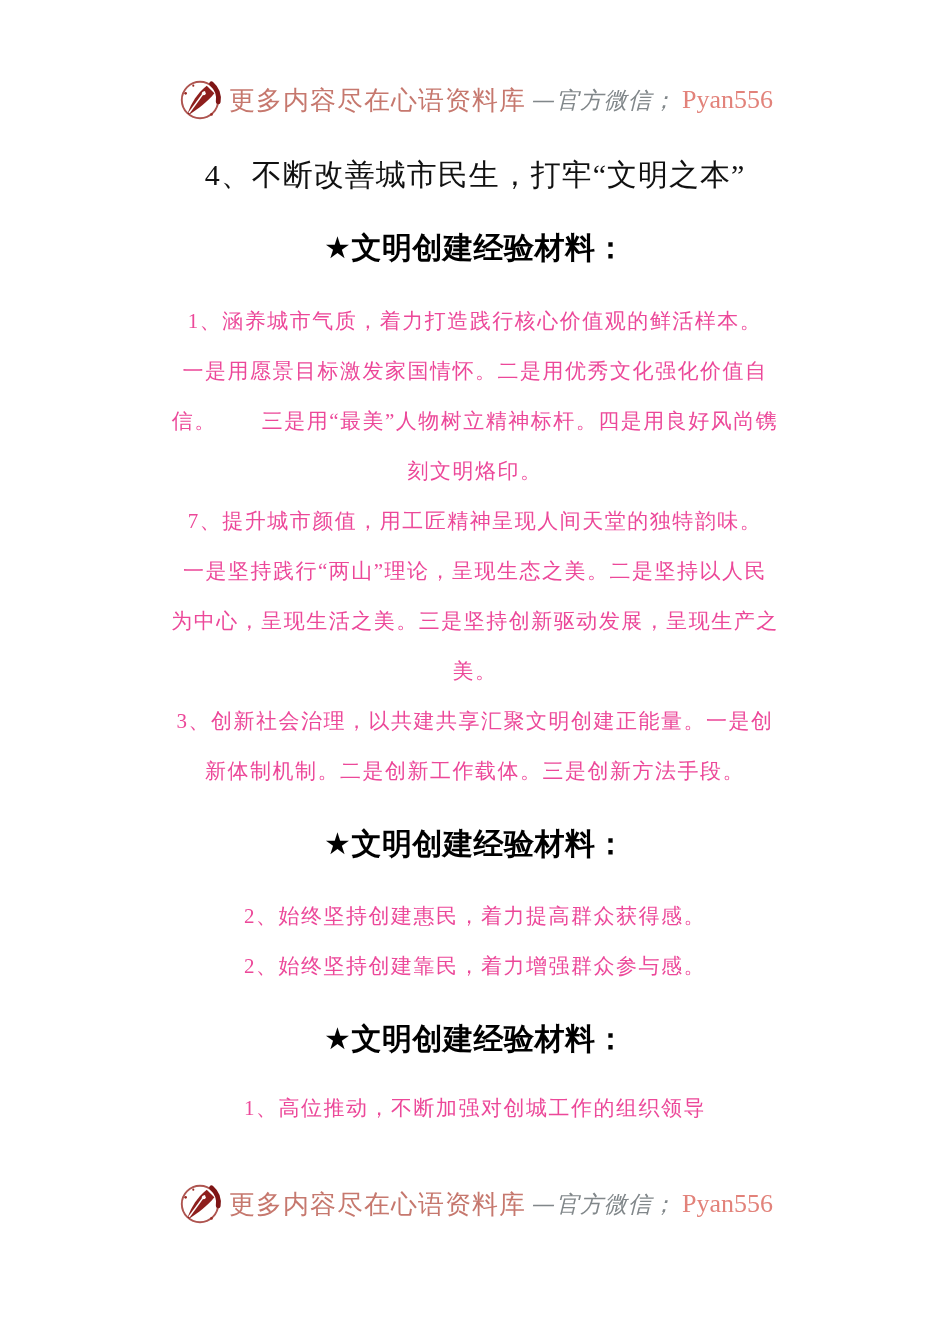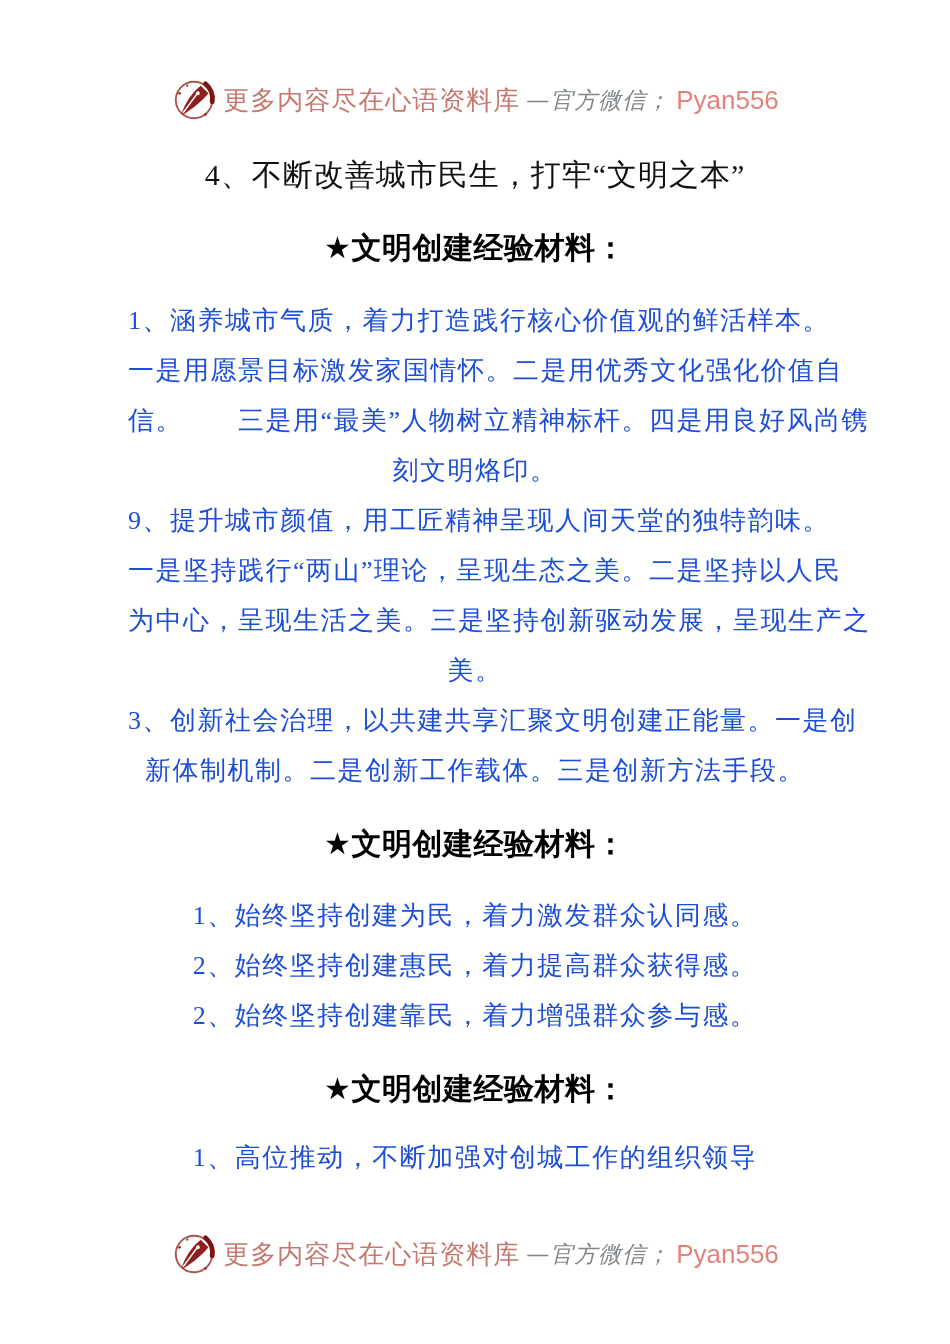--- a/index.html
+++ b/index.html
@@ -44,21 +44,21 @@
     font-size: 23px;
     color: #81878a;
     font-style: italic;
     letter-spacing: 1px;
     font-family: "DejaVu Serif", "Liberation Serif", serif;
     text-align: right;
   }
   .wm-id {
     font-size: 26px;
     color: #e2827a;
-    font-family: Liberation Sans, sans-serif;
+    font-family: Liberation Serif, serif;
   }
   
   .content {
     padding: 0 128px;
     text-align: center;
   }
   .intro-line {
     margin-top: 24px;
     font-size: 30px;
     line-height: 50px;
@@ -72,25 +72,25 @@
     font-weight: 700;
     color: #000000;
     letter-spacing: 0.5px;
     font-family: "Liberation Sans", "DejaVu Sans", sans-serif;
   }
   .section-lines { }
   .section-lines.first { margin-top: 25px; }
   .section-lines.second { margin-top: 24px; }
   .section-lines.third { margin-top: 21px; }
   .text-line {
-    font-size: 26px;
+    font-size: 21px;
     line-height: 50px;
     letter-spacing: 1.5px;
     white-space: nowrap;
-    color: #1d4ed8;
+    color: #ec4899;
   }
 </style>
 </head>
 <body>
 
 <div class="page">
 
   <div class="watermark header">
     <span class="wm-logo">
       <svg viewBox="0 0 48 48" width="46" height="46" aria-hidden="true">
@@ -113,33 +113,32 @@
 
     <div class="intro-line">4、不断改善城市民生，打牢“文明之本”</div>
 
     <div>
       <div class="section-heading">★文明创建经验材料：</div>
       <div class="section-lines first">
           <div class="text-line">1、涵养城市气质，着力打造践行核心价值观的鲜活样本。</div>
           <div class="text-line">一是用愿景目标激发家国情怀。二是用优秀文化强化价值自</div>
           <div class="text-line">信。　　三是用“最美”人物树立精神标杆。四是用良好风尚镌</div>
           <div class="text-line">刻文明烙印。</div>
-          <div class="text-line">9、提升城市颜值，用工匠精神呈现人间天堂的独特韵味。</div>
+          <div class="text-line">7、提升城市颜值，用工匠精神呈现人间天堂的独特韵味。</div>
           <div class="text-line">一是坚持践行“两山”理论，呈现生态之美。二是坚持以人民</div>
           <div class="text-line">为中心，呈现生活之美。三是坚持创新驱动发展，呈现生产之</div>
           <div class="text-line">美。</div>
           <div class="text-line">3、创新社会治理，以共建共享汇聚文明创建正能量。一是创</div>
           <div class="text-line">新体制机制。二是创新工作载体。三是创新方法手段。</div>
         </div>
     </div>
 
     <div>
       <div class="section-heading">★文明创建经验材料：</div>
       <div class="section-lines second">
-          <div class="text-line">1、始终坚持创建为民，着力激发群众认同感。</div>
           <div class="text-line">2、始终坚持创建惠民，着力提高群众获得感。</div>
           <div class="text-line">2、始终坚持创建靠民，着力增强群众参与感。</div>
         </div>
     </div>
 
     <div>
       <div class="section-heading">★文明创建经验材料：</div>
       <div class="section-lines third">
           <div class="text-line">1、高位推动，不断加强对创城工作的组织领导</div>
         </div>

